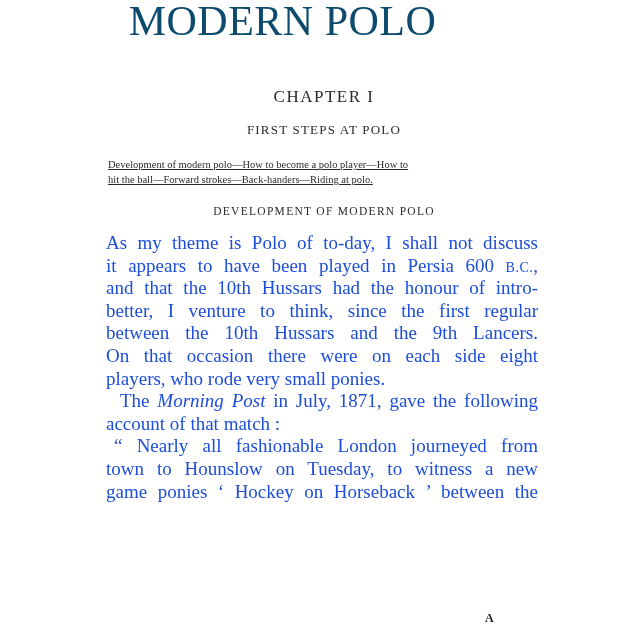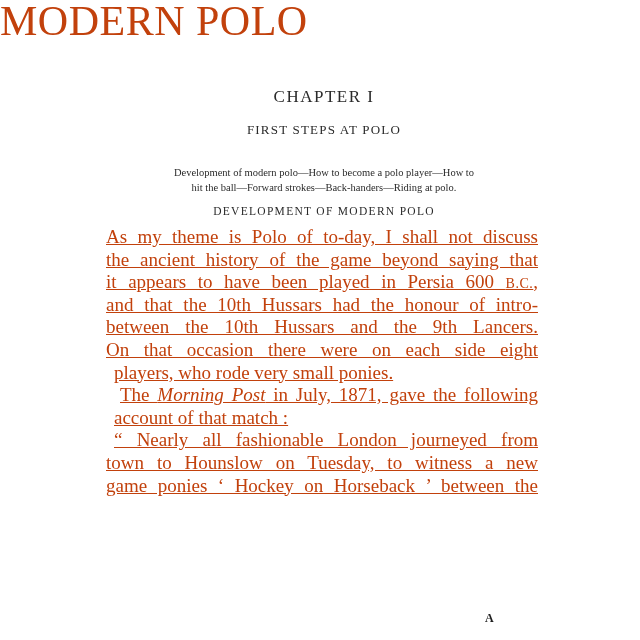--- a/index.html
+++ b/index.html
@@ -1,24 +1,24 @@
 <!DOCTYPE html>
 <html><head>
 <meta charset="utf-8">
 <style>
   html, body { margin: 0; padding: 0; background: #ffffff; }
   body { width: 640px; height: 640px; position: relative; overflow: hidden; color: #1e1e1e; font-family: "Liberation Serif", "DejaVu Serif", serif; }
-  .book-title { position: absolute; left: 0; width: 565px; top: 0px; font-size: 42px; letter-spacing: 0.5px; line-height: 42px; color: #c2410c; }
+  .book-title { position: absolute; left: 0; width: 565px; top: 0px; text-align: center; font-size: 42px; letter-spacing: 0.5px; line-height: 42px; color: #0c4a6e; }
   .chapter { position: absolute; left: 0; width: 648px; top: 87px; text-align: center; font-size: 17px; letter-spacing: 1.5px; color: #2a2a2a; }
   .chapter-title { position: absolute; left: 0; width: 648px; top: 122px; text-align: center; font-size: 13px; letter-spacing: 1.2px; color: #2a2a2a; }
-  .summary { position: absolute; left: 108px; width: 432px; top: 165px; text-align: center; font-size: 10.5px; line-height: 15px; color: #2a2a2a; }
+  .summary { position: absolute; left: 108px; width: 432px; top: 157px; font-size: 10.5px; line-height: 15px; color: #2a2a2a; text-decoration: underline; }
   .section-heading { position: absolute; left: 0; width: 648px; top: 205px; text-align: center; font-size: 11.5px; letter-spacing: 1.3px; color: #2a2a2a; }
-  .body-text { position: absolute; left: 106px; width: 432px; top: 226px; font-size: 19px; line-height: 22.6px; color: #c2410c; text-decoration: underline; }
+  .body-text { position: absolute; left: 106px; width: 432px; top: 232px; font-size: 19px; line-height: 22.6px; color: #1d4ed8; }
   .body-text .line { display: block; white-space: nowrap; text-align: justify; text-align-last: justify; height: 22.6px; }
-  .body-text .line.last { text-align-last: left; margin-left: 8px; }
+  .body-text .line.last { text-align-last: left; }
   .body-text .line.indent { padding-left: 14px; }
   .body-text .line.quote-indent { padding-left: 8px; }
   .sc { font-size: 14px; letter-spacing: 0.5px; }
   .italic { font-style: italic; }
   .signature { position: absolute; left: 485px; top: 611px; font-size: 12px; font-weight: bold; color: #1e1e1e; }
 </style>
 </head>
 <body>
 
 <div>
@@ -26,23 +26,23 @@
   <div class="chapter">CHAPTER I</div>
   <div class="chapter-title">FIRST STEPS AT POLO</div>
   <div class="summary">
     <div>Development of modern polo—How to become a polo player—How to</div>
     <div>hit the ball—Forward strokes—Back-handers—Riding at polo.</div>
   </div>
   <div class="section-heading">DEVELOPMENT OF MODERN POLO</div>
 
   <div class="body-text">
     <span class="line">As my theme is Polo of to-day, I shall not discuss</span>
-    <span class="line">the ancient history of the game beyond saying that</span>
     <span class="line"><span>it appears to have been played in Persia 600 </span><span class="sc">B.C.</span><span>,</span></span>
     <span class="line">and that the 10th Hussars had the honour of intro-</span>
+    <span class="line">better, I venture to think, since the first regular</span>
     <span class="line">between the 10th Hussars and the 9th Lancers.</span>
     <span class="line">On that occasion there were on each side eight</span>
     <span class="line last">players, who rode very small ponies.</span>
     <span class="line indent"><span>The </span><span class="italic">Morning Post</span><span> in July, 1871, gave the following</span></span>
     <span class="line last">account of that match :</span>
     <span class="line quote-indent">“ Nearly all fashionable London journeyed from</span>
     <span class="line">town to Hounslow on Tuesday, to witness a new</span>
     <span class="line">game ponies ‘ Hockey on Horseback ’ between the</span>
   </div>
 

